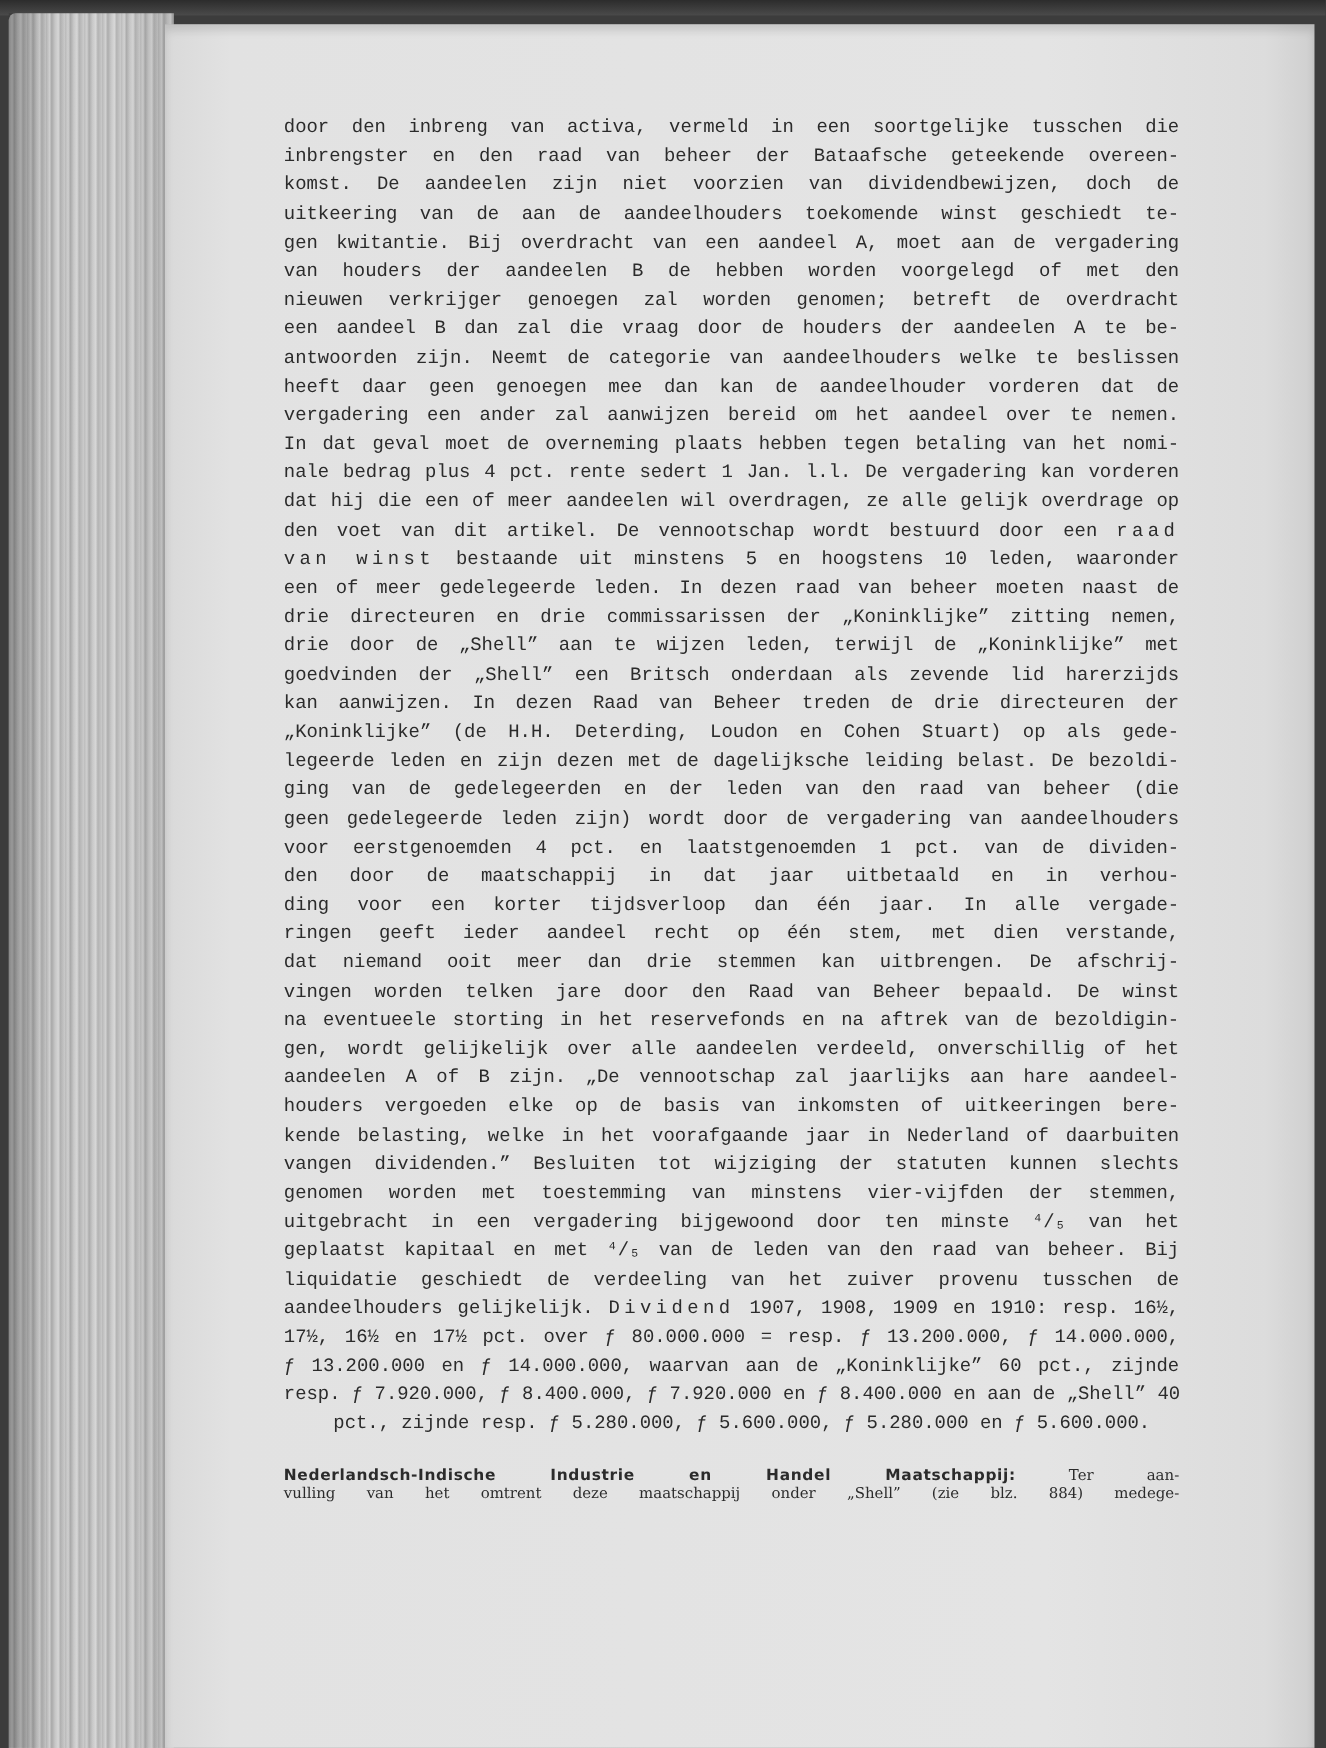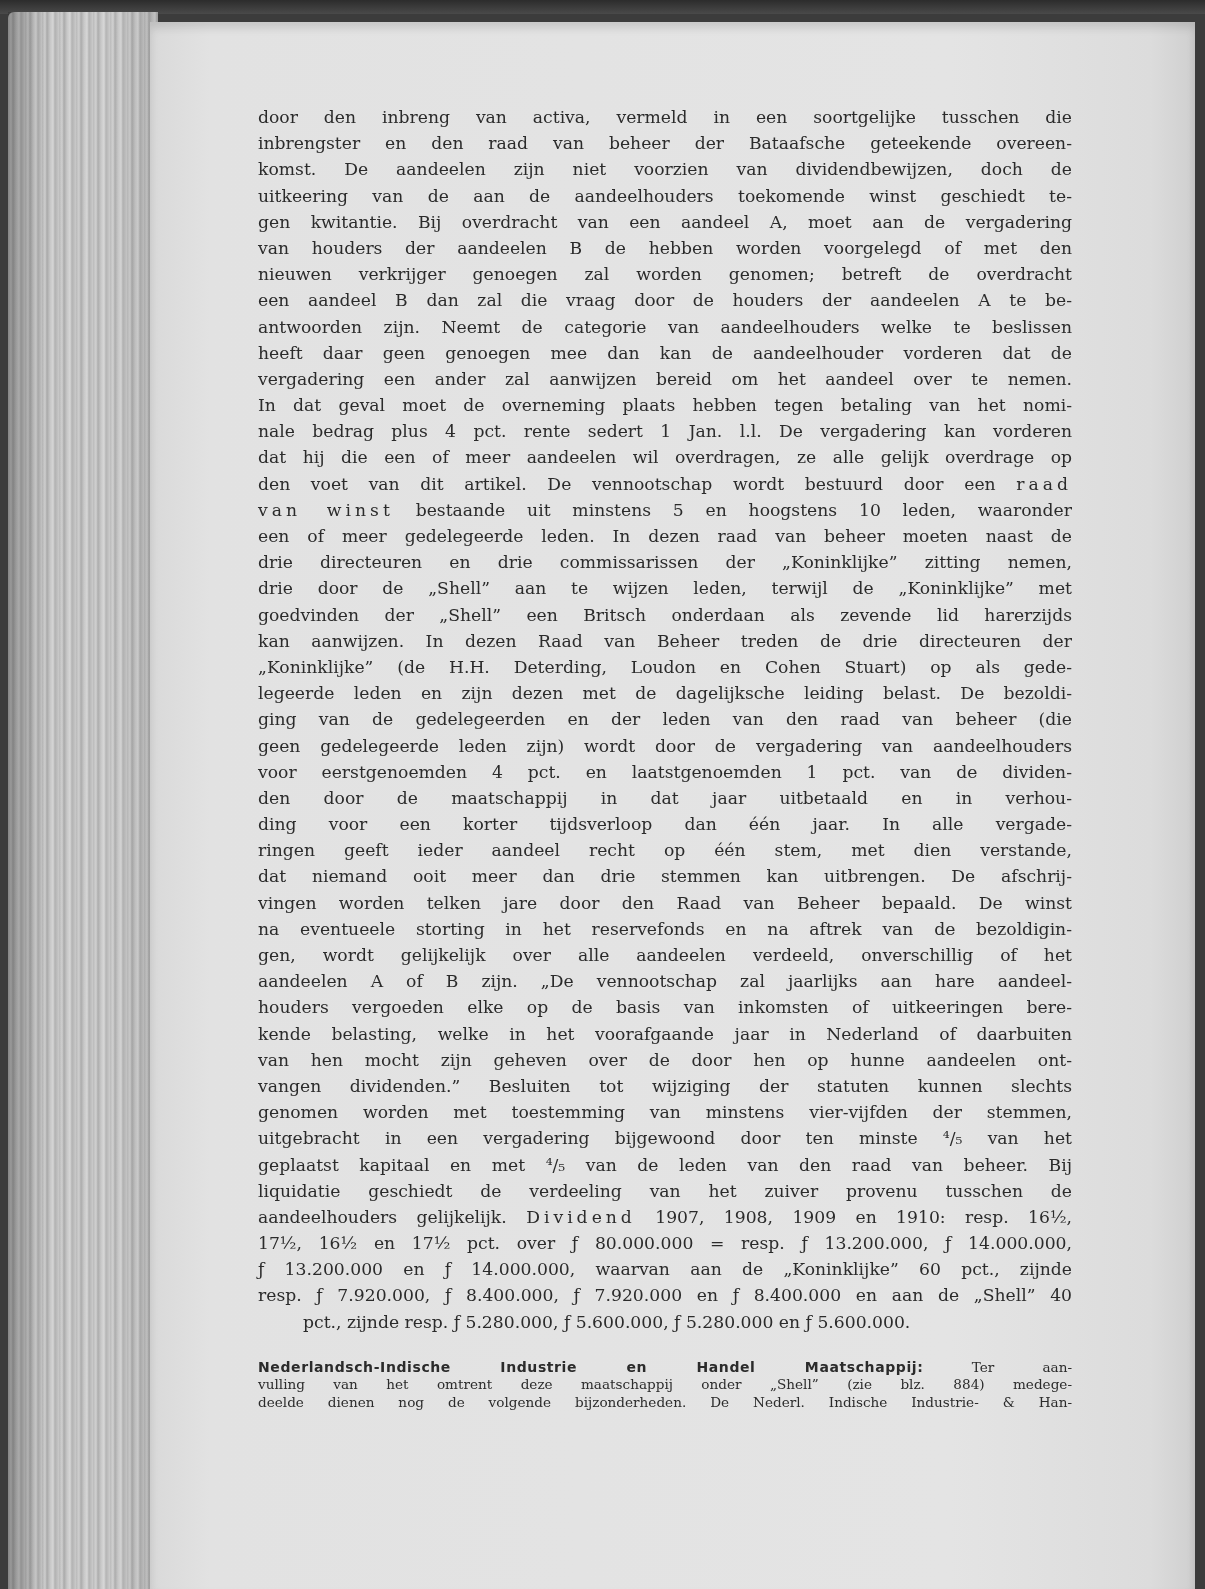--- a/index.html
+++ b/index.html
@@ -30,20 +30,21 @@
   }
   .running-head {
     font-size:21px; line-height:28px; margin-bottom:26px;
     letter-spacing:0.3px; white-space:nowrap;
   }
   .running-head .page-number { font-style:normal; margin-right:16px; font-size:19px; }
   .running-head .title { font-style:italic; }
   .body-para {
     font-size:17.2px; line-height:26.2px;
     text-align:justify;
+    font-family:Liberation Mono, monospace;
   }
   .body-para .line { display:block; text-align:justify; text-align-last:justify; white-space:nowrap; height:26.2px; overflow:visible; }
   .body-para .line.last { text-align-last:left;margin-left:45px; }
   .spaced { letter-spacing:4px; }
   .section {
     margin-top:24px;
     font-size:13.6px; line-height:17.5px;
   }
   .section .line { display:block; text-align:justify; text-align-last:justify; white-space:nowrap; }
   .section-title { font-family:"DejaVu Sans", "Liberation Sans", sans-serif; font-weight:bold; letter-spacing:0.6px; font-size:14px; }
@@ -91,31 +92,29 @@
     <span class="line">den door de maatschappij in dat jaar uitbetaald en in verhou-</span>
     <span class="line">ding voor een korter tijdsverloop dan één jaar. In alle vergade-</span>
     <span class="line">ringen geeft ieder aandeel recht op één stem, met dien verstande,</span>
     <span class="line">dat niemand ooit meer dan drie stemmen kan uitbrengen. De afschrij-</span>
     <span class="line">vingen worden telken jare door den Raad van Beheer bepaald. De winst</span>
     <span class="line">na eventueele storting in het reservefonds en na aftrek van de bezoldigin-</span>
     <span class="line">gen, wordt gelijkelijk over alle aandeelen verdeeld, onverschillig of het</span>
     <span class="line">aandeelen A of B zijn. „De vennootschap zal jaarlijks aan hare aandeel-</span>
     <span class="line">houders vergoeden elke op de basis van inkomsten of uitkeeringen bere-</span>
     <span class="line">kende belasting, welke in het voorafgaande jaar in Nederland of daarbuiten</span>
-    <span class="line">van hen mocht zijn geheven over de door hen op hunne aandeelen ont-</span>
     <span class="line">vangen dividenden.” Besluiten tot wijziging der statuten kunnen slechts</span>
     <span class="line">genomen worden met toestemming van minstens vier-vijfden der stemmen,</span>
     <span class="line">uitgebracht in een vergadering bijgewoond door ten minste ⁴/₅ van het</span>
     <span class="line">geplaatst kapitaal en met ⁴/₅ van de leden van den raad van beheer. Bij</span>
     <span class="line">liquidatie geschiedt de verdeeling van het zuiver provenu tusschen de</span>
     <span class="line"><span>aandeelhouders gelijkelijk.</span> <span class="spaced">Dividend</span> <span>1907, 1908, 1909 en 1910: resp. 16½,</span></span>
     <span class="line">17½, 16½ en 17½ pct. over ƒ 80.000.000 = resp. ƒ 13.200.000, ƒ 14.000.000,</span>
     <span class="line">ƒ 13.200.000 en ƒ 14.000.000, waarvan aan de „Koninklijke” 60 pct., zijnde</span>
     <span class="line">resp. ƒ 7.920.000, ƒ 8.400.000, ƒ 7.920.000 en ƒ 8.400.000 en aan de „Shell” 40</span>
     <span class="line last">pct., zijnde resp. ƒ 5.280.000, ƒ 5.600.000, ƒ 5.280.000 en ƒ 5.600.000.</span>
   </div>
 
   <div class="section">
     <span class="line"><span class="section-title">Nederlandsch-Indische Industrie en Handel Maatschappij:</span> <span>Ter aan-</span></span>
     <span class="line">vulling van het omtrent deze maatschappij onder „Shell” (zie blz. 884) medege-</span>
-    <span class="line">deelde dienen nog de volgende bijzonderheden. De Nederl. Indische Industrie- &amp; Han-</span>
   </div>
 </div>
 
 </body></html>

